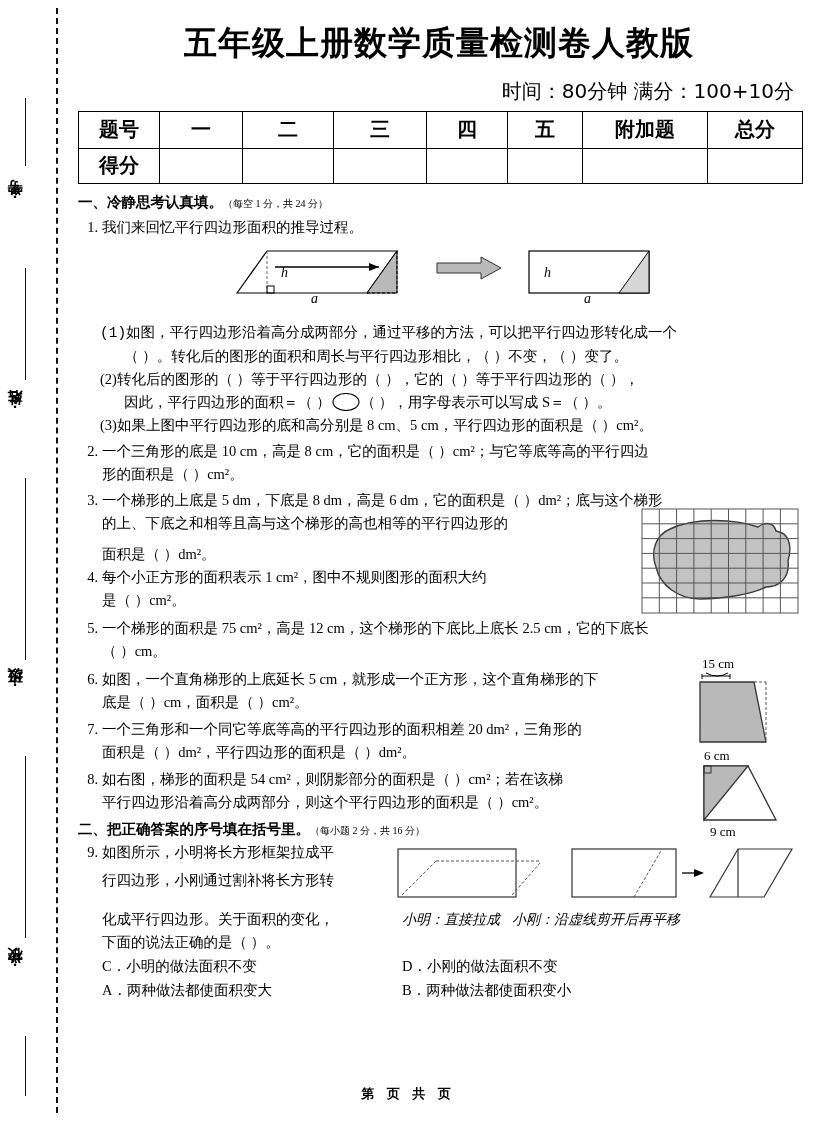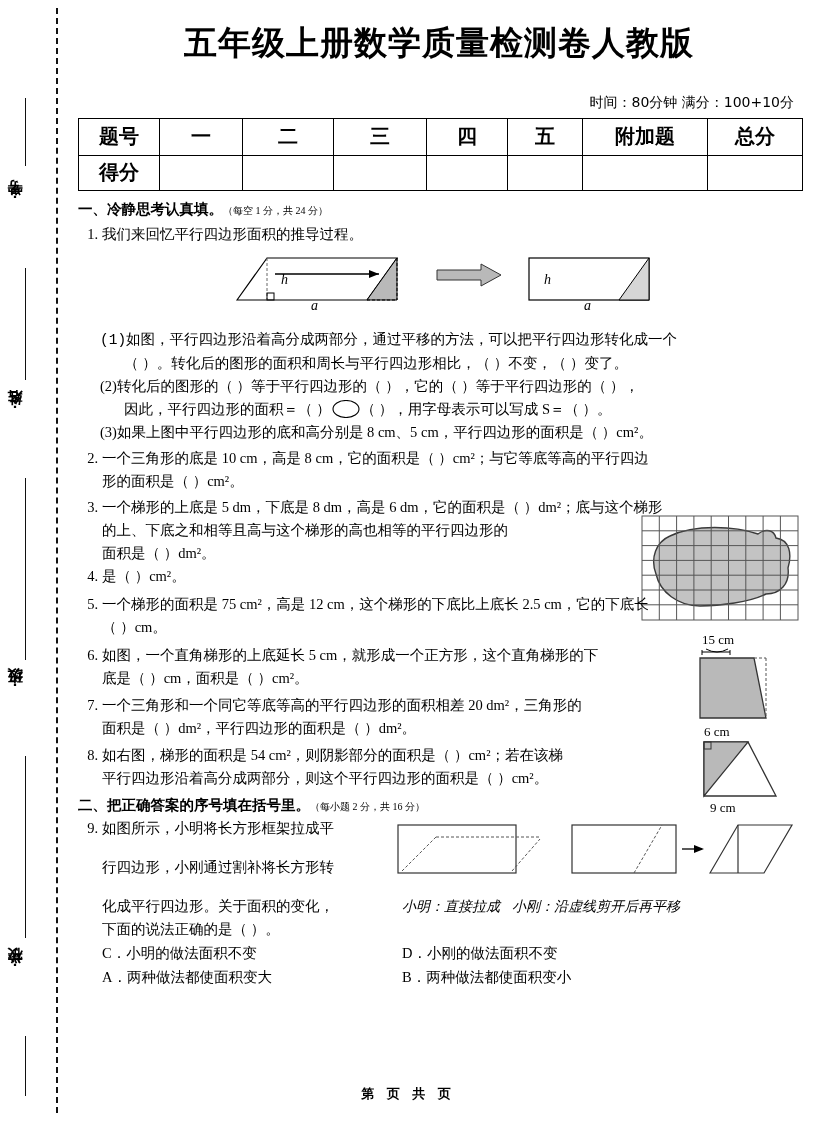--- a/index.html
+++ b/index.html
@@ -24,21 +24,21 @@
   .main{position:absolute;left:78px;top:0;width:722px;height:1121px;}
 
   .title1{font-family:"DejaVu Sans","Liberation Sans",sans-serif;
           font-weight:bold;font-size:33px;text-align:center;
           letter-spacing:1px;margin-top:24px;line-height:1.15;}
   .title2{font-family:"DejaVu Sans","Liberation Sans",sans-serif;
           font-weight:bold;font-size:28px;text-align:center;
           letter-spacing:1px;margin-top:16px;}
 
   .meta{font-family:"DejaVu Sans","Liberation Sans",sans-serif;
-        font-size:14px;text-align:right;margin-top:32px;padding-right:6px;}
+        font-size:20px;text-align:right;margin-top:16px;padding-right:6px;}
 
   table.score{border-collapse:collapse;width:700px;margin-top:6px;
               table-layout:fixed;}
   table.score td{border:1.4px solid #000;height:34px;text-align:center;
                  font-family:"DejaVu Sans","Liberation Sans",sans-serif;
                  font-size:20px;font-weight:bold;}
   table.score tr.row-b td{height:32px;}
   .c0{width:78px;} .c1{width:80px;} .c2{width:88px;} .c3{width:90px;}
   .c4{width:78px;} .c5{width:72px;} .c6{width:122px;} .c7{width:92px;}
 
@@ -196,25 +196,26 @@
         </svg>
       </div>
 
       <div class="q" style="margin-top:0;">
         <span class="num">3.</span>
         <span>一个梯形的上底是 5 dm，下底是 8 dm，高是 6 dm，它的面积是（        ）dm²；底与这个梯形</span>
       </div>
       <div class="q" style="margin-top:0;width:540px;">
         <span>的上、下底之和相等且高与这个梯形的高也相等的平行四边形的</span>
       </div>
-      <div class="q" style="margin-top:0;width:540px;">
+      <div class="q" style="margin-top:8px;width:540px;">
         <span>面积是（        ）dm²。</span>
       </div>
       <div class="q" style="margin-top:0;width:540px;">
         <span class="num">4.</span>
+        <span>每个小正方形的面积表示 1 cm²，图中不规则图形的面积大约</span>
       </div>
       <div class="q" style="margin-top:0;width:540px;">
         <span>是（        ）cm²。</span>
       </div>
     </div>
 
     <div class="q" style="margin-top:5px;">
       <span class="num">5.</span>
       <span>一个梯形的面积是 75 cm²，高是 12 cm，这个梯形的下底比上底长 2.5 cm，它的下底长</span>
     </div>
@@ -287,21 +288,21 @@
           <line x1="292" y1="30" x2="312" y2="30" stroke="#000" stroke-width="1.3"></line>
           <polygon points="314,30 304,26 304,34" fill="#000"></polygon>
           <polygon points="320,54 348,6 402,6 374,54" fill="#fff" stroke="#333" stroke-width="1.2"></polygon>
           <line x1="348" y1="6" x2="348" y2="54" stroke="#333" stroke-width="1.2"></line>
         </svg>
       </div>
       <div class="q" style="margin-top:0;width:300px;">
         <span class="num">9.</span>
         <span>如图所示，小明将长方形框架拉成平</span>
       </div>
-      <div class="q" style="margin-top:16px;width:300px;">
+      <div class="q" style="margin-top:5px;width:300px;">
         <span>行四边形，小刚通过割补将长方形转</span>
       </div>
       <div style="display:flex;align-items:flex-end;">
         <div class="q" style="margin-top:16px;width:300px;">
           <span>化成平行四边形。关于面积的变化，</span>
         </div>
         <div style="display:flex;gap:12px;font-size:14px;font-family:'Liberation Serif',serif;font-style:italic;padding-bottom:2px;">
           <span>小明：直接拉成</span>
           <span>小刚：沿虚线剪开后再平移</span>
         </div>

